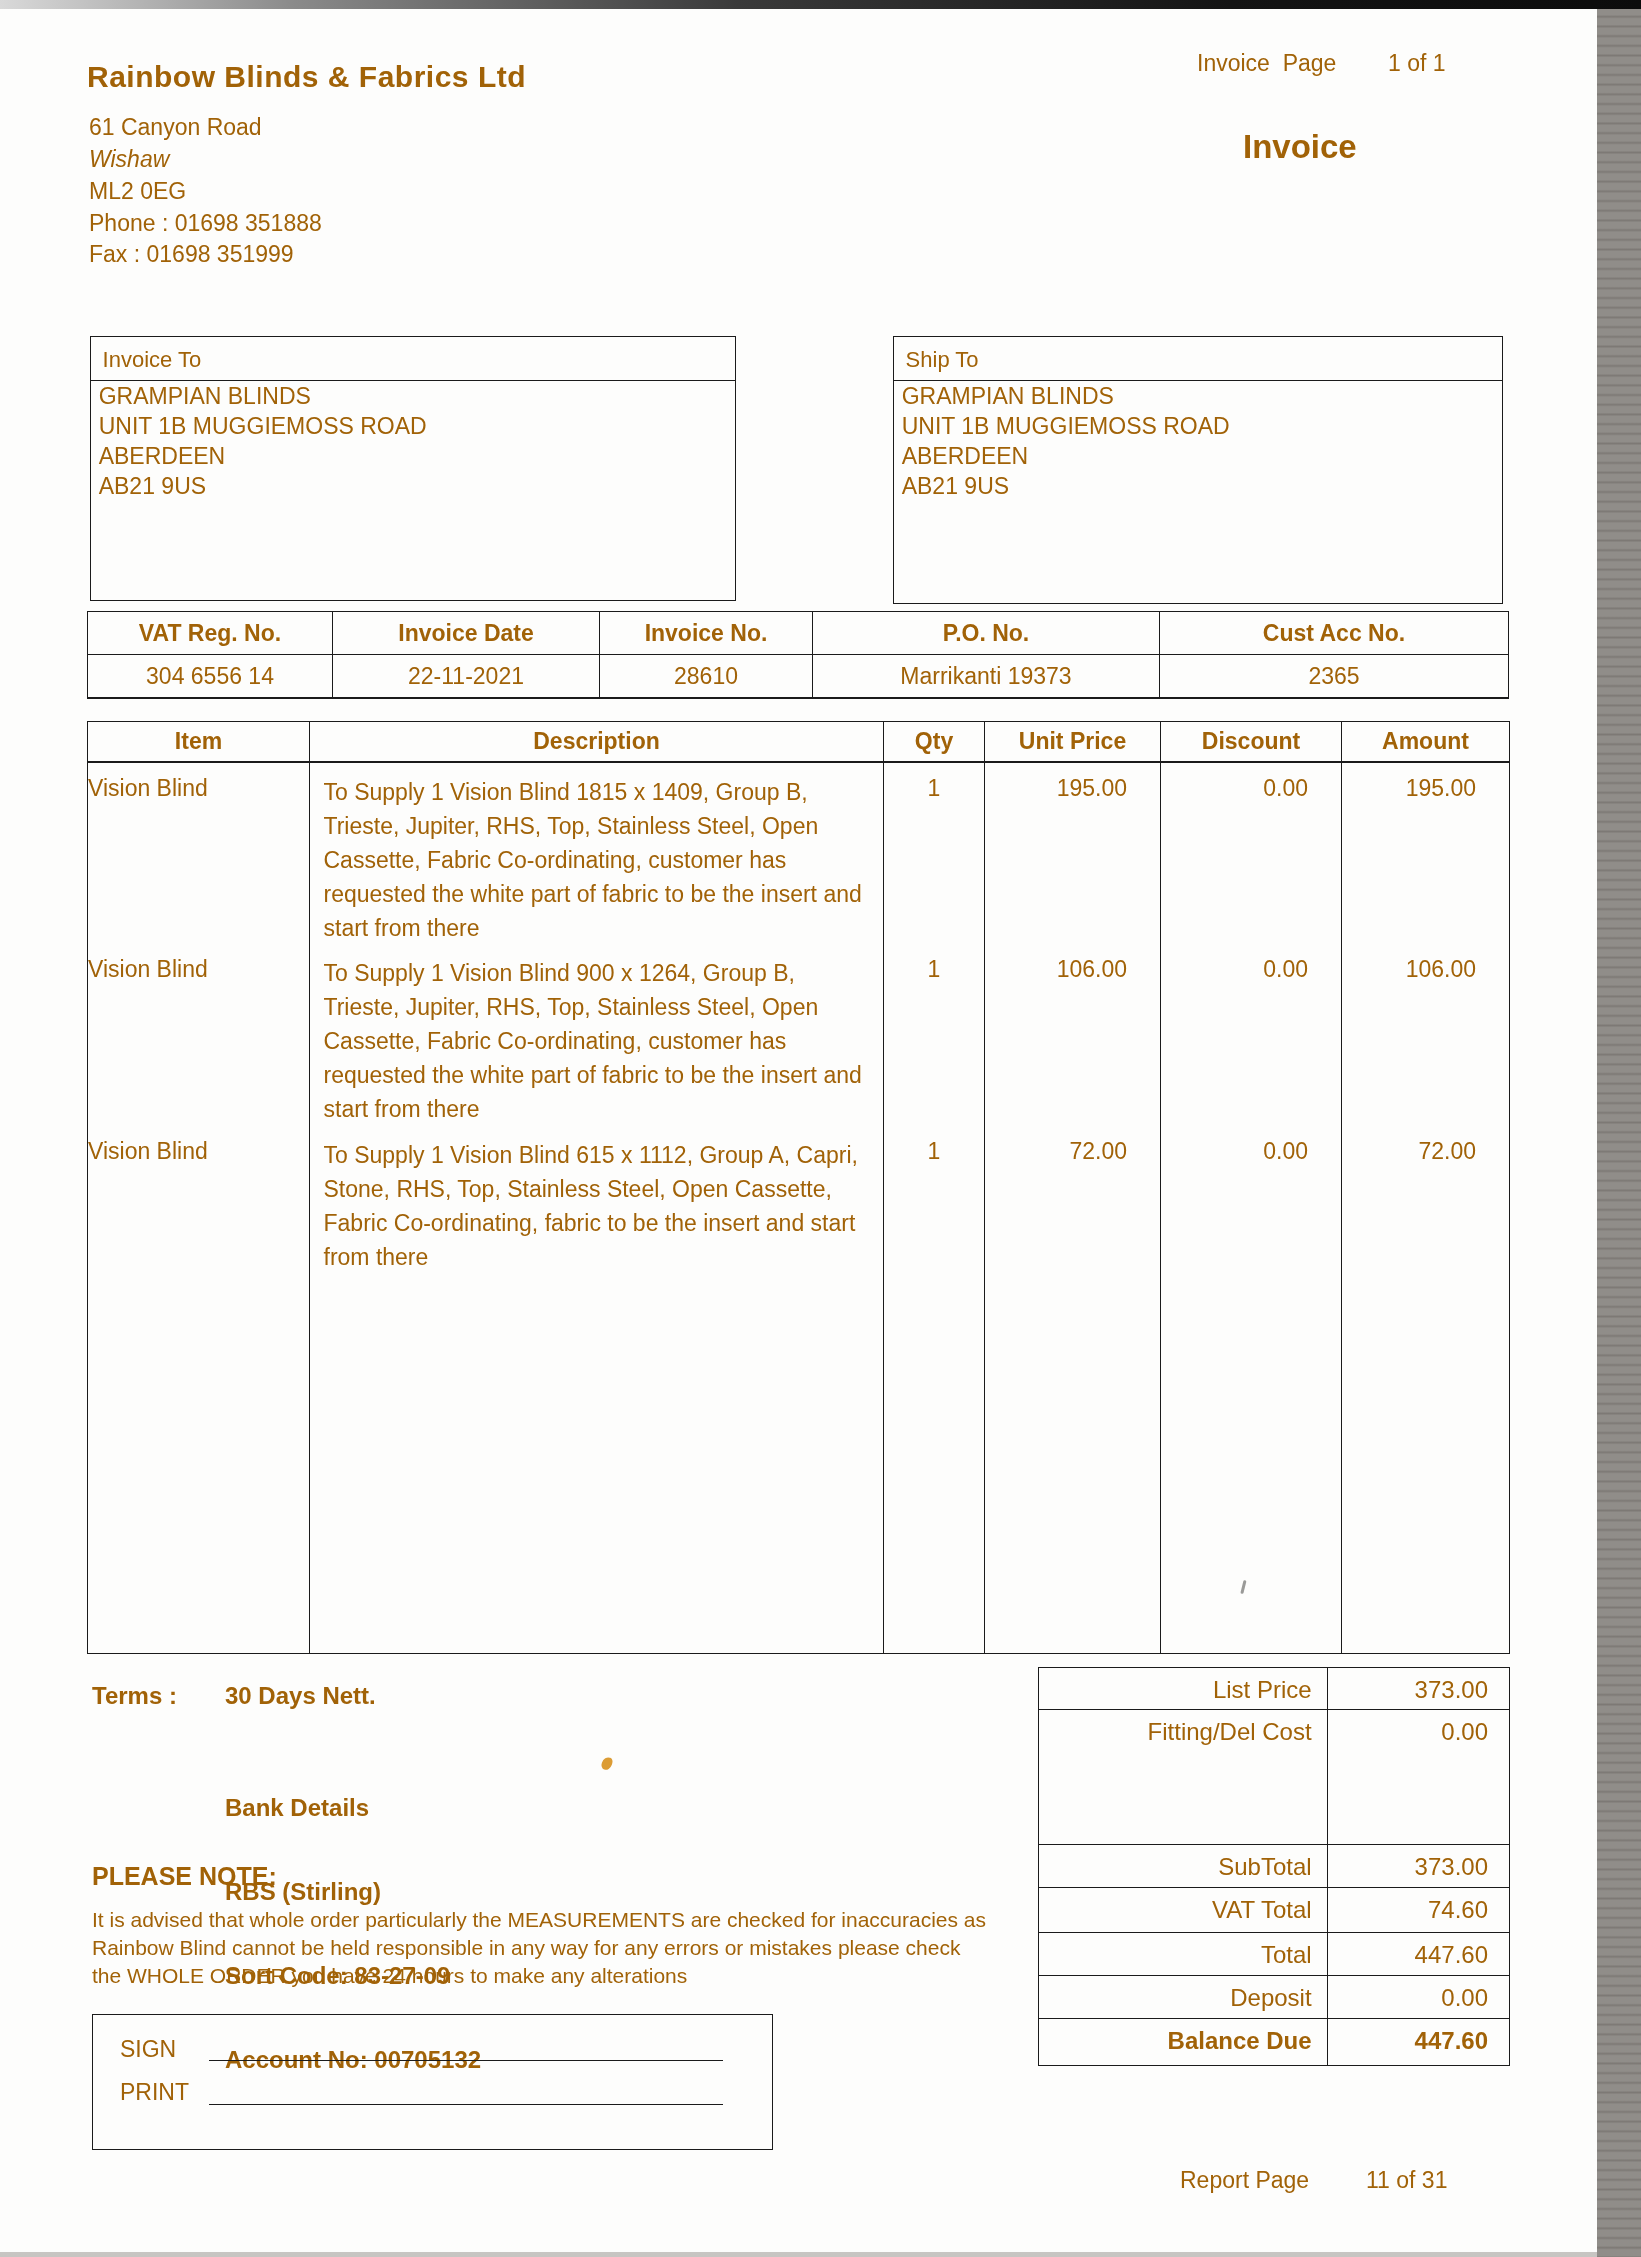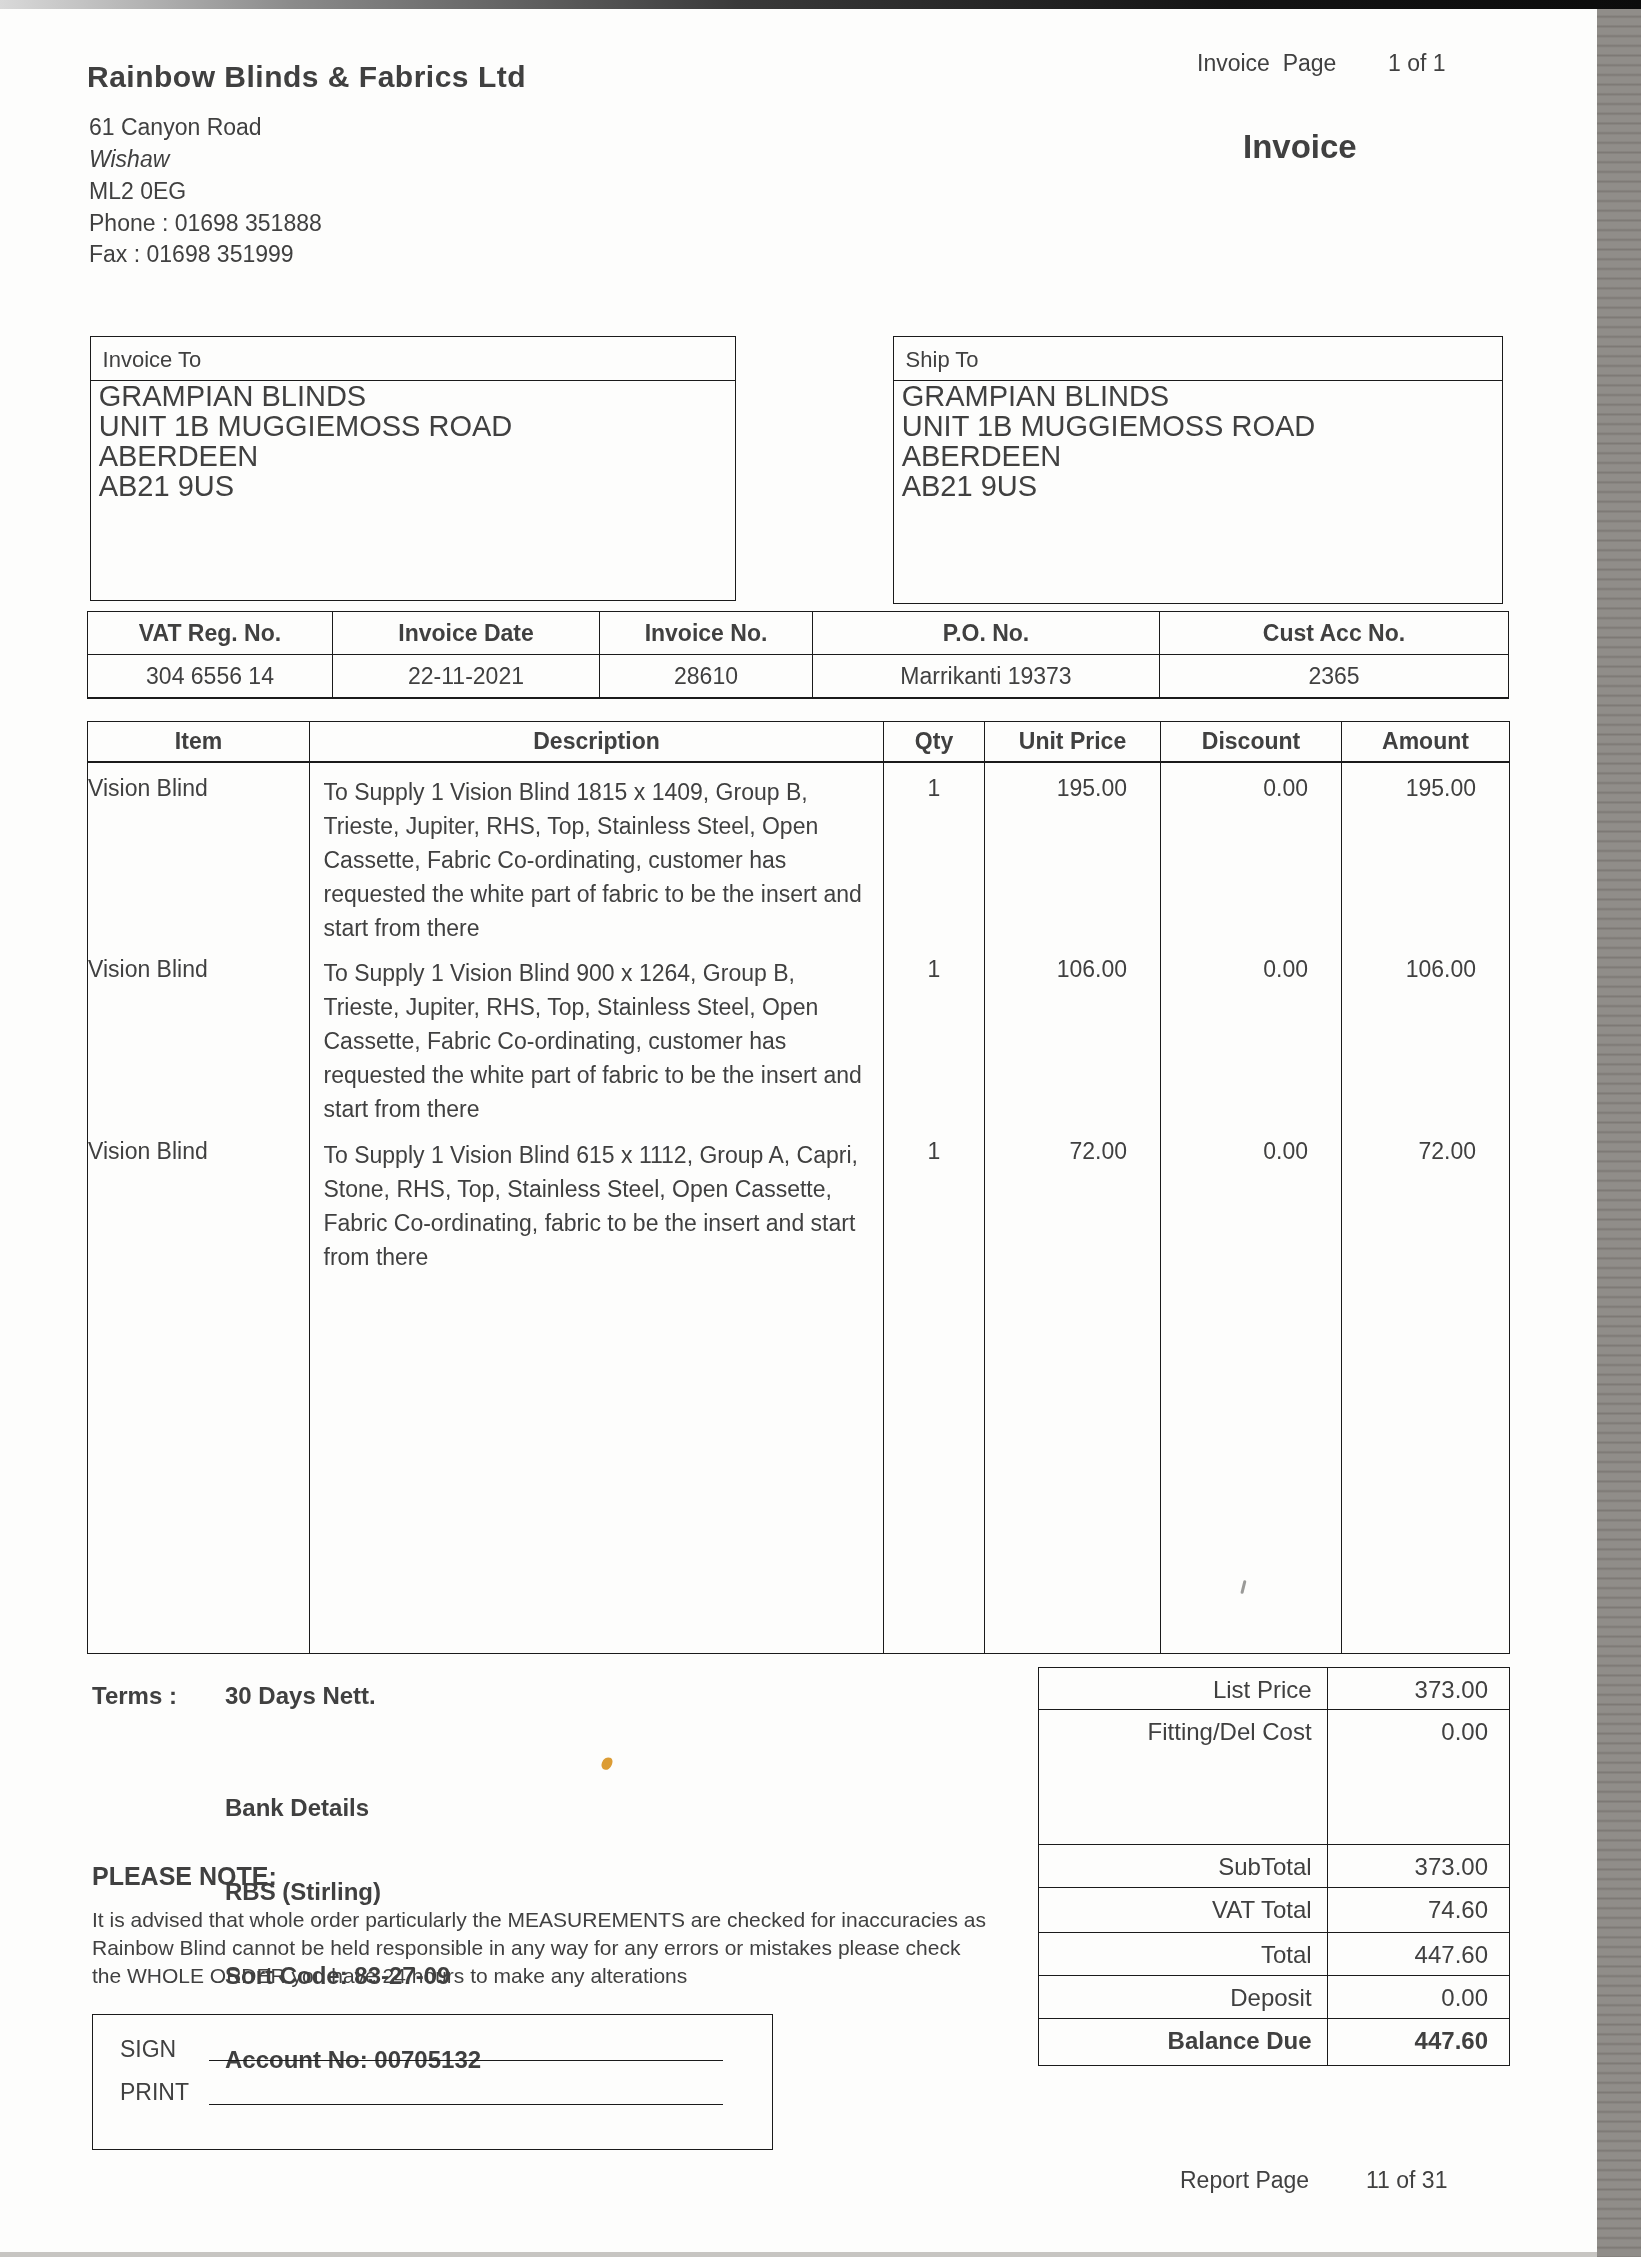--- a/index.html
+++ b/index.html
@@ -1,21 +1,21 @@
 <!DOCTYPE html>
 <html><head>
 <meta charset="utf-8">
 <style>
   html,body{margin:0;padding:0;background:#ffffff;}
   .page{
     position:relative;
     width:1641px;height:2257px;
     background:#fdfdfc;
     font-family:"Liberation Sans", sans-serif;
-    color:#404040;
+    color:#a16207;
     overflow:hidden;
   }
   
   .scan-top{position:absolute;left:0;top:0;width:1641px;height:8.7px;
     background:linear-gradient(90deg,#d9d9d9 0%,#8a8a8a 18%,#3a3a3a 45%,#141414 75%,#0c0c0c 100%);}
   .scan-right{position:absolute;right:0;top:8.7px;width:44px;height:2249px;
     background:repeating-linear-gradient(180deg,#908d89 0px,#908d89 5.8px,#7d7975 7.7px,#908d89 9.7px);}
   .scan-bottom{position:absolute;left:0;bottom:0;width:1597px;height:4.8px;background:#c7c5c2;}
   .speck{position:absolute;left:602px;top:1757px;width:9.7px;height:12.6px;border-radius:60% 40% 55% 45%;background:#dc9c34;transform:rotate(20deg);}
   .tick-mark{position:absolute;left:1242px;top:1580px;width:2.9px;height:13.5px;background:#9a9a98;border-radius:1.9px;transform:rotate(14deg);}
@@ -25,21 +25,21 @@
   
   .company-name{left:87px;top:60px;font-size:30px;font-weight:bold;letter-spacing:0.5px;}
   .addr{left:89px;font-size:23px;}
   .inv-page-line{left:1197px;top:50px;font-size:23px;}
   .inv-page-val{left:1388px;top:50px;font-size:23px;}
   .inv-title{left:1243px;top:128px;font-size:33px;font-weight:bold;}
 
   
   .addr-box{position:absolute;border:1.9px solid #1b1b1b;background:#fdfdfc;}
   .addr-box .hd{font-size:22px;font-weight:normal;padding:9.7px 0 7.7px 11.6px;border-bottom:1.9px solid #1b1b1b;}
-  .addr-box .ln{font-size:29px;line-height:30px;padding-left:7.7px;white-space:pre;}
+  .addr-box .ln{font-size:23px;line-height:30px;padding-left:7.7px;white-space:pre;}
   .addr-box .ln:first-of-type{padding-top:3.9px;}
   #invoice-to{left:90px;top:336px;width:644px;height:263px;}
   #ship-to{left:893px;top:336px;width:608px;height:266px;}
 
   
   table{border-collapse:collapse;}
   .meta-tbl{position:absolute;left:87px;top:611px;width:1421px;table-layout:fixed;}
   .meta-tbl th,.meta-tbl td{border:1.9px solid #1b1b1b;font-size:23px;text-align:center;padding:0;}
   .meta-tbl th{height:42px;font-weight:bold;}
   .meta-tbl td{height:42px;font-weight:normal;border-bottom:2.9px solid #1b1b1b;}

